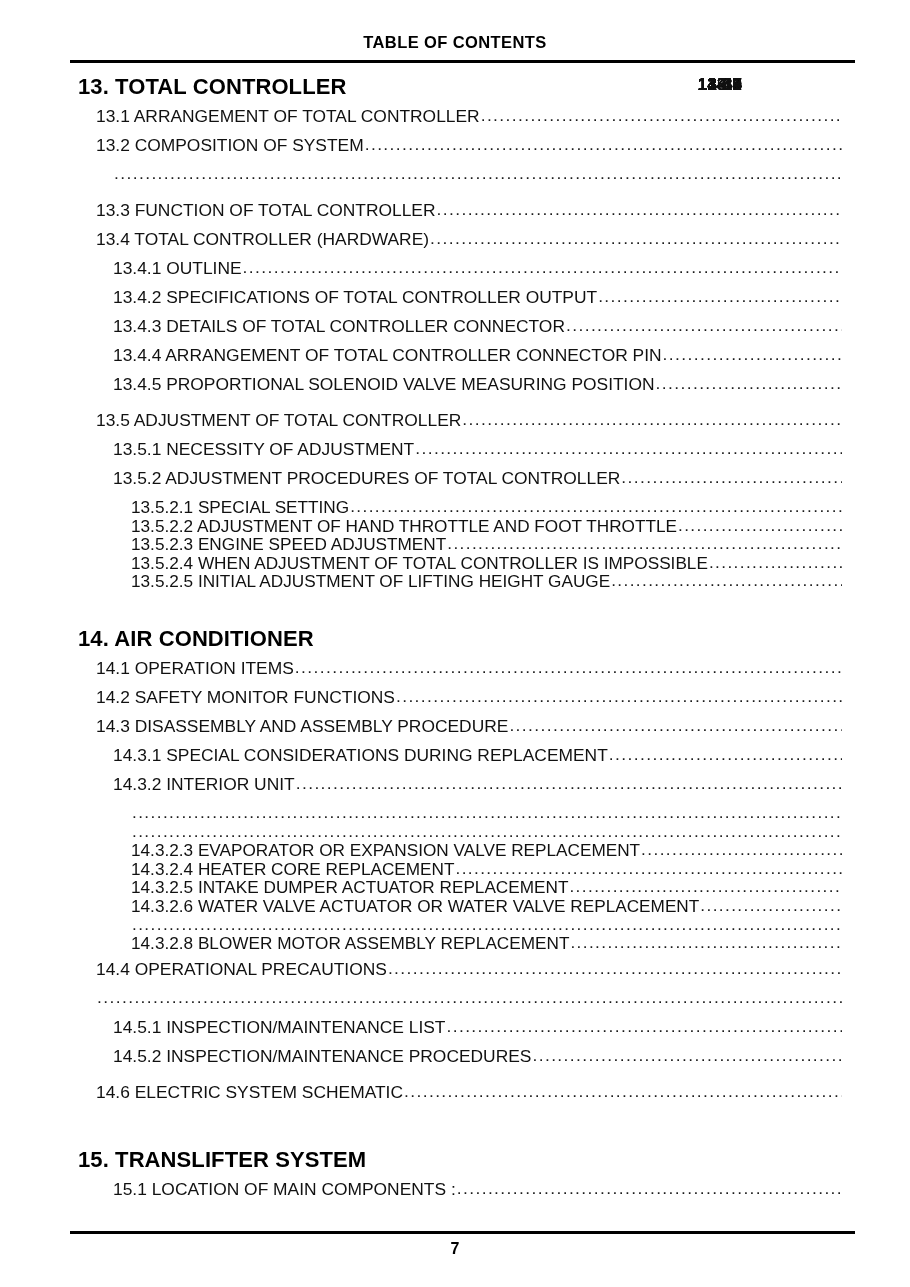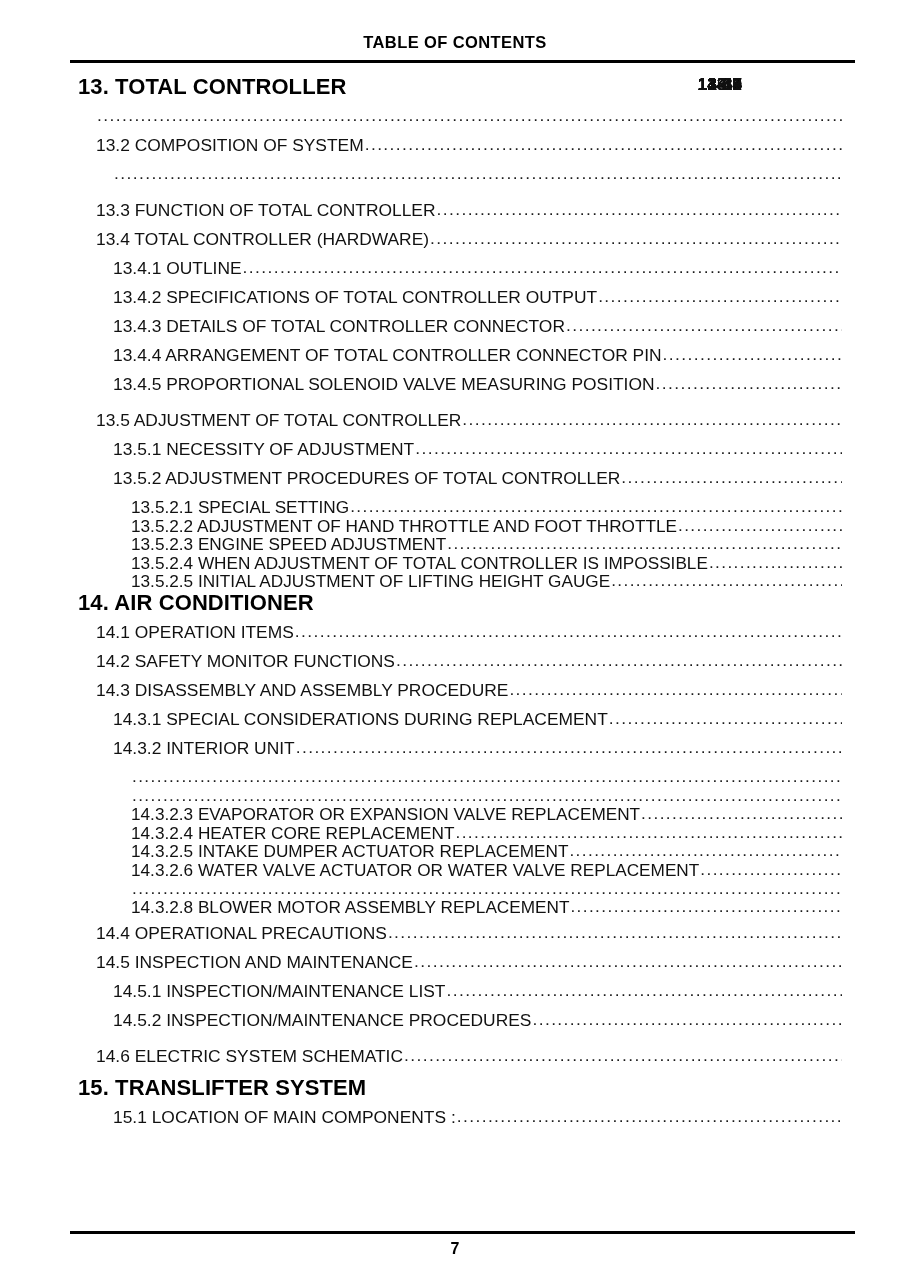--- a/index.html
+++ b/index.html
@@ -62,20 +62,21 @@
 
   .chapter {
     font-size: 22px;
     font-weight: bold;
     letter-spacing: 0.1px;
     margin-left: 78px;
     margin-bottom: 6px;
     white-space: nowrap;
   }
   .chapter.gap {
+    margin-top: 36px;
   }
 
   .entry {
     display: flex;
     align-items: baseline;
     font-size: 17.4px;
     white-space: nowrap;
     color: #111111;
   }
   .entry .label {
@@ -125,20 +126,21 @@
 
 <div class="page">
 
   <div class="header-title">TABLE OF CONTENTS</div>
 
   <div class="rule rule-top"></div>
 
   <div class="toc" id="toc-root">
       <div class="chapter">13. TOTAL CONTROLLER</div>
       <div class="entry lvl2">
+        <span class="label">13.1 ARRANGEMENT OF TOTAL CONTROLLER</span>
         <span class="leader">.................................................................................................................................</span>
         <span class="page">13-3</span>
       </div>
       <div class="entry lvl2">
         <span class="label">13.2 COMPOSITION OF SYSTEM</span>
         <span class="leader">.................................................................................................................................</span>
         <span class="page">13-4</span>
       </div>
       <div class="entry lvl3 blk-after">
         <span class="leader">.................................................................................................................................</span>
@@ -281,21 +283,20 @@
         <span class="label">14.3.2.8  BLOWER MOTOR ASSEMBLY REPLACEMENT</span>
         <span class="leader">.................................................................................................................................</span>
         <span class="page">14-17</span>
       </div>
       <div class="entry lvl2">
         <span class="label">14.4 OPERATIONAL PRECAUTIONS</span>
         <span class="leader">.................................................................................................................................</span>
         <span class="page">14-18</span>
       </div>
       <div class="entry lvl2">
-        <span class="label">14.5 INSPECTION AND MAINTENANCE</span>
         <span class="leader">.................................................................................................................................</span>
         <span class="page">14-19</span>
       </div>
       <div class="entry lvl3">
         <span class="label">14.5.1  INSPECTION/MAINTENANCE LIST</span>
         <span class="leader">.................................................................................................................................</span>
         <span class="page">14-19</span>
       </div>
       <div class="entry lvl3 blk-after">
         <span class="label">14.5.2  INSPECTION/MAINTENANCE PROCEDURES</span>

